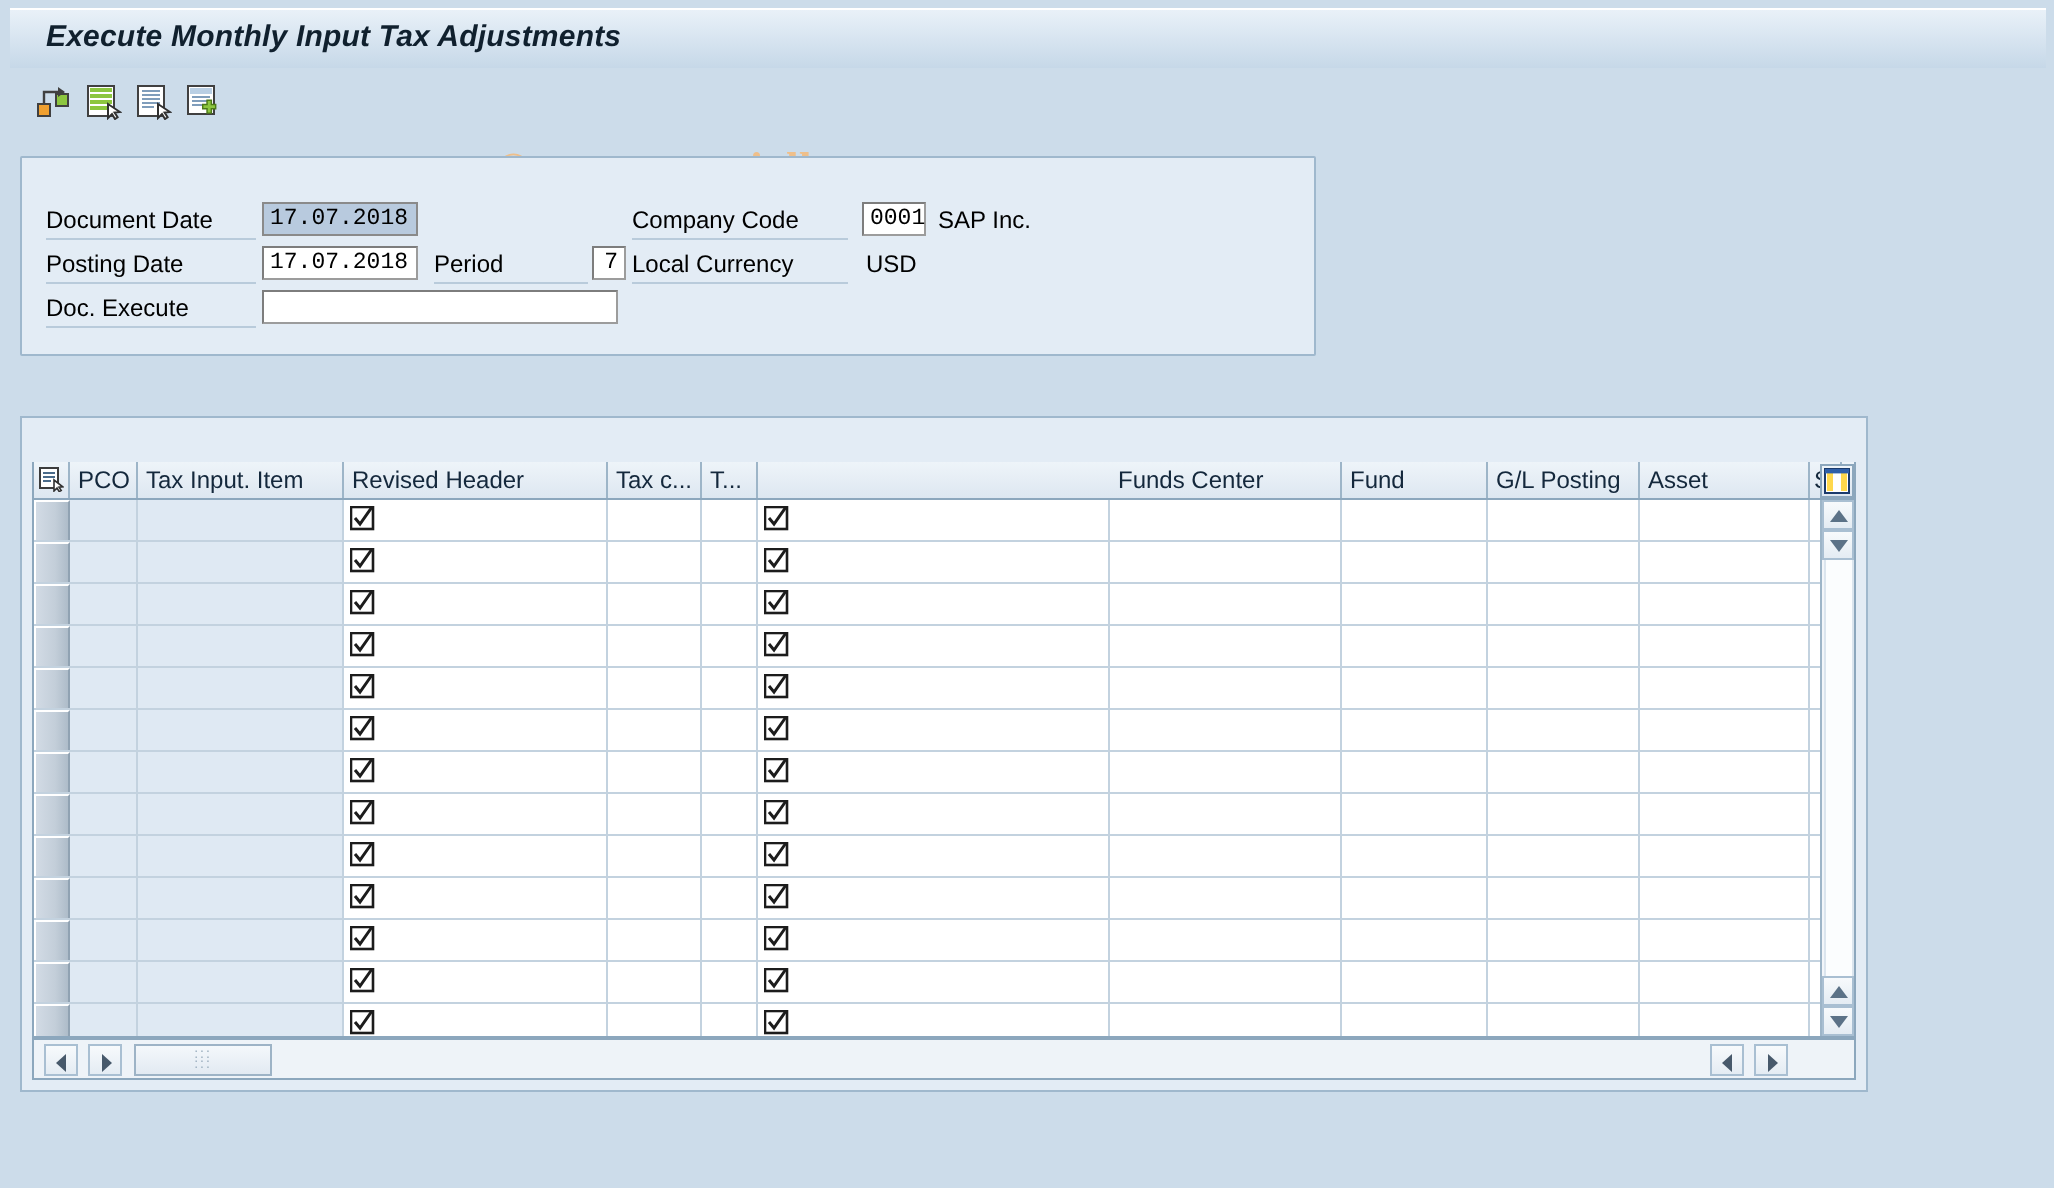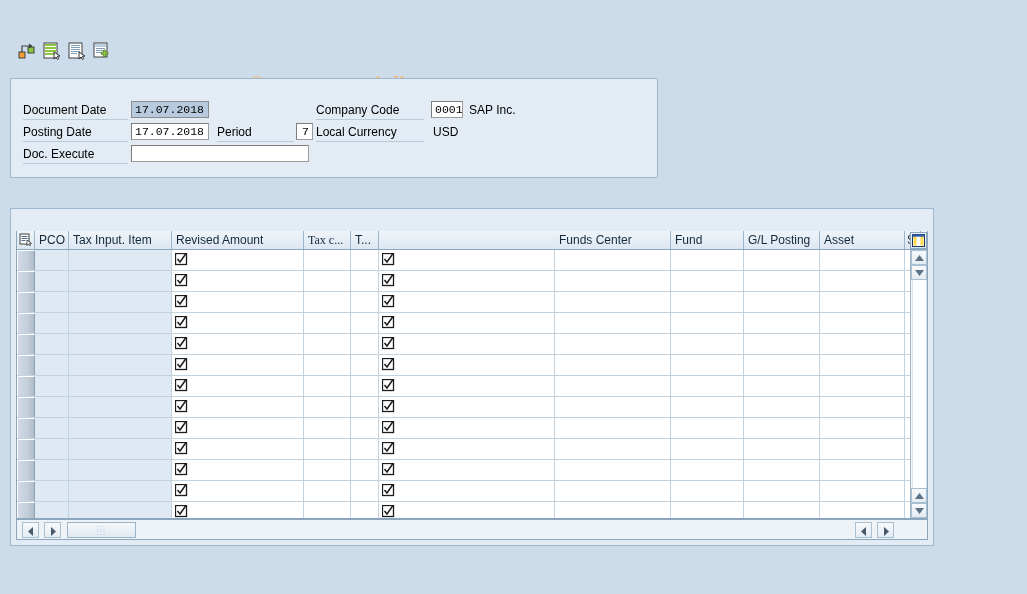--- a/index.html
+++ b/index.html
@@ -331,20 +331,23 @@
     letter-spacing: 1px;
     color: #9aadbe;
     line-height: 5px;
   }
 </style>
 </head>
 <body>
 
 <div class="window">
 
+  <div class="titlebar">
+    <div class="titlebar-text">Execute Monthly Input Tax Adjustments</div>
+  </div>
 
   <div class="toolbar">
 
     <div class="tb-icon" style="left:13px;">
       <svg width="18" height="18" viewBox="0 0 18 18">
         <rect x="1" y="10" width="6" height="6" fill="#f0a030" stroke="#404040" stroke-width="1"></rect>
         <rect x="10" y="5" width="6" height="6" fill="#8cc63f" stroke="#404040" stroke-width="1"></rect>
         <path d="M4 10 L4 4 L13 4 L13 5" fill="none" stroke="#404040" stroke-width="1.2"></path>
         <path d="M11 1.5 L14.5 4 L11 6.5 Z" fill="#404040"></path>
       </svg>
@@ -416,22 +419,22 @@
       <div class="grid-head" id="grid-head">
           <div class="hcell selcorner" style="left: 0px; width: 18px;"><span><svg width="13" height="13" viewBox="0 0 13 13" style="vertical-align:-2px">
                 <rect x="1" y="1" width="9" height="10" fill="#ffffff" stroke="#3c3c3c"></rect>
                 <rect x="2.5" y="3" width="6" height="1" fill="#4a6b8a"></rect>
                 <rect x="2.5" y="5" width="6" height="1" fill="#4a6b8a"></rect>
                 <rect x="2.5" y="7" width="4" height="1" fill="#4a6b8a"></rect>
                 <path d="M8 7 L8 12.5 L9.5 11 L10.6 12.8 L11.6 12.2 L10.5 10.6 L12.4 10.4 Z" fill="#fff" stroke="#303030" stroke-width="0.8"></path>
               </svg></span></div>
           <div class="hcell" style="left: 18px; width: 34px;"><span>PCO</span></div>
           <div class="hcell" style="left: 52px; width: 103px;"><span>Tax Input. Item</span></div>
-          <div class="hcell" style="left: 155px; width: 132px;"><span>Revised Amount</span></div>
-          <div class="hcell" style="left: 287px; width: 47px; font-family: Liberation Serif, serif;"><span>Tax c...</span></div>
+          <div class="hcell" style="left: 155px; width: 132px;"><span>Revised Header</span></div>
+          <div class="hcell" style="left: 287px; width: 47px;"><span>Tax c...</span></div>
           <div class="hcell" style="left: 334px; width: 28px;"><span>T...</span></div>
           <div class="hcell" style="left: 538px; width: 116px;"><span>Funds Center</span></div>
           <div class="hcell" style="left: 654px; width: 73px;"><span>Fund</span></div>
           <div class="hcell" style="left: 727px; width: 76px;"><span>G/L Posting</span></div>
           <div class="hcell" style="left: 803px; width: 85px;"><span>Asset</span></div>
           <div class="hcell" style="left: 888px; width: 16px; padding-left: 2px;"><span>S</span></div>
           <div style="position: absolute; right: 0px; top: 1px; width: 17px; height: 17px; background: linear-gradient(rgb(238, 244, 249), rgb(221, 231, 241)); border: 1px solid rgb(140, 167, 189); box-sizing: border-box; cursor: pointer;">
             <svg width="13" height="13" viewBox="0 0 13 13" style="position:absolute;left:1px;top:1px">
               <rect x="0.5" y="0.5" width="12" height="12" fill="#ffffff" stroke="#1a3a6b"></rect>
               <rect x="1.5" y="1.5" width="3" height="10" fill="#ffd84d"></rect>

